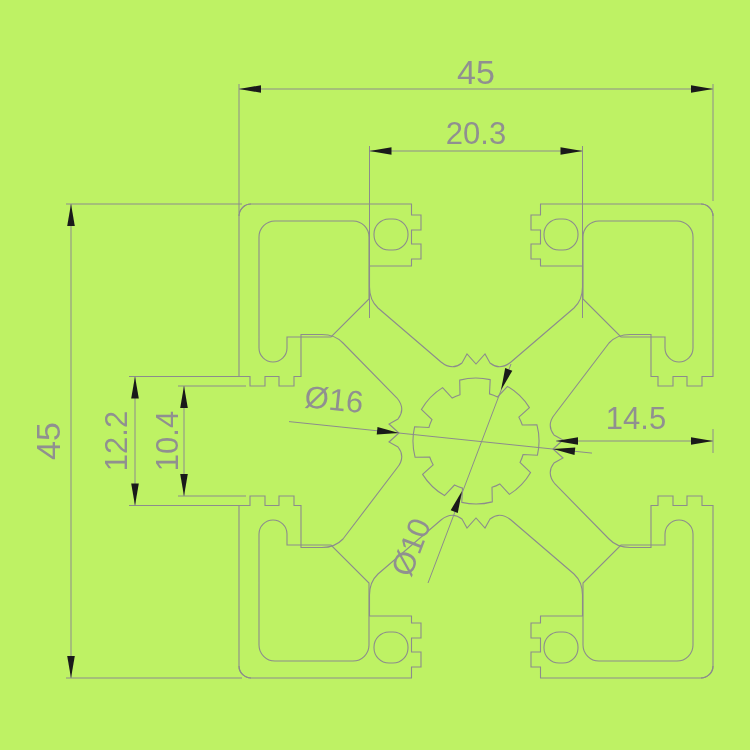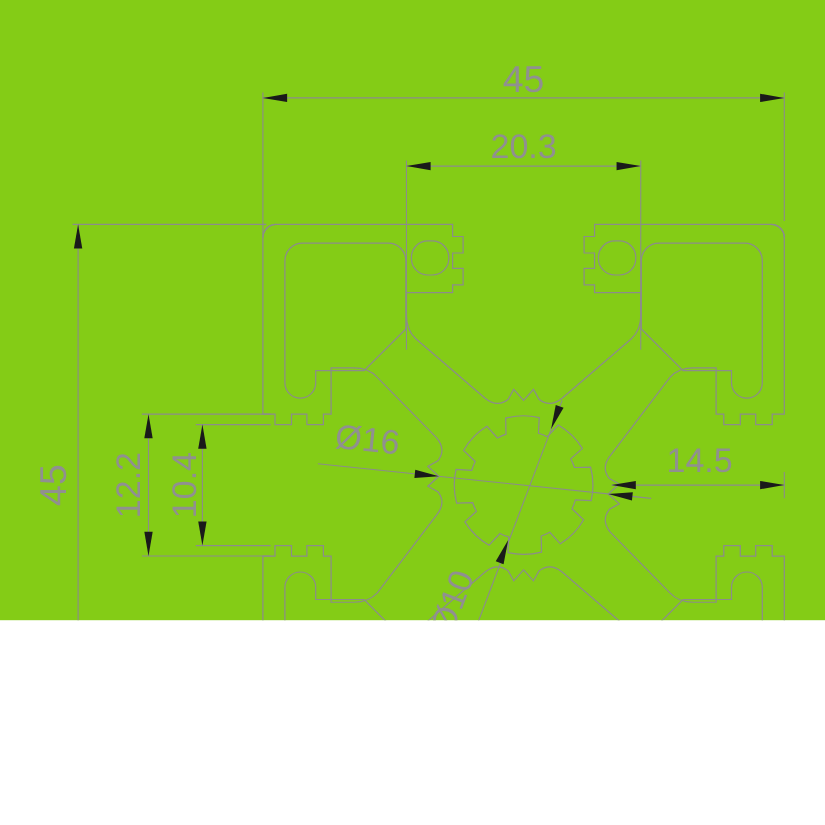--- a/index.html
+++ b/index.html
@@ -1,16 +1,16 @@
 <!DOCTYPE html>
 <html><head>
 <meta charset="utf-8">
 <style>
   html,body{margin:0;padding:0;background:#ffffff;}
-  .stage{width:750px;height:564px;background:#84cc16;position:relative;overflow:hidden;}
+  .stage{width:750px;height:750px;background:#bef264;position:relative;overflow:hidden;}
   svg text{font-family:"Liberation Sans", sans-serif;fill:#909090;}
   .ln{fill:none;stroke:#8c8c8c;stroke-width:1.1;}
   .dl{stroke:#8c8c8c;stroke-width:1;}
   .ar{fill:#1a1a1a;stroke:none;}
   .t34{font-size:34px;}
   .t31{font-size:31px;}
 </style>
 </head>
 <body>
 

